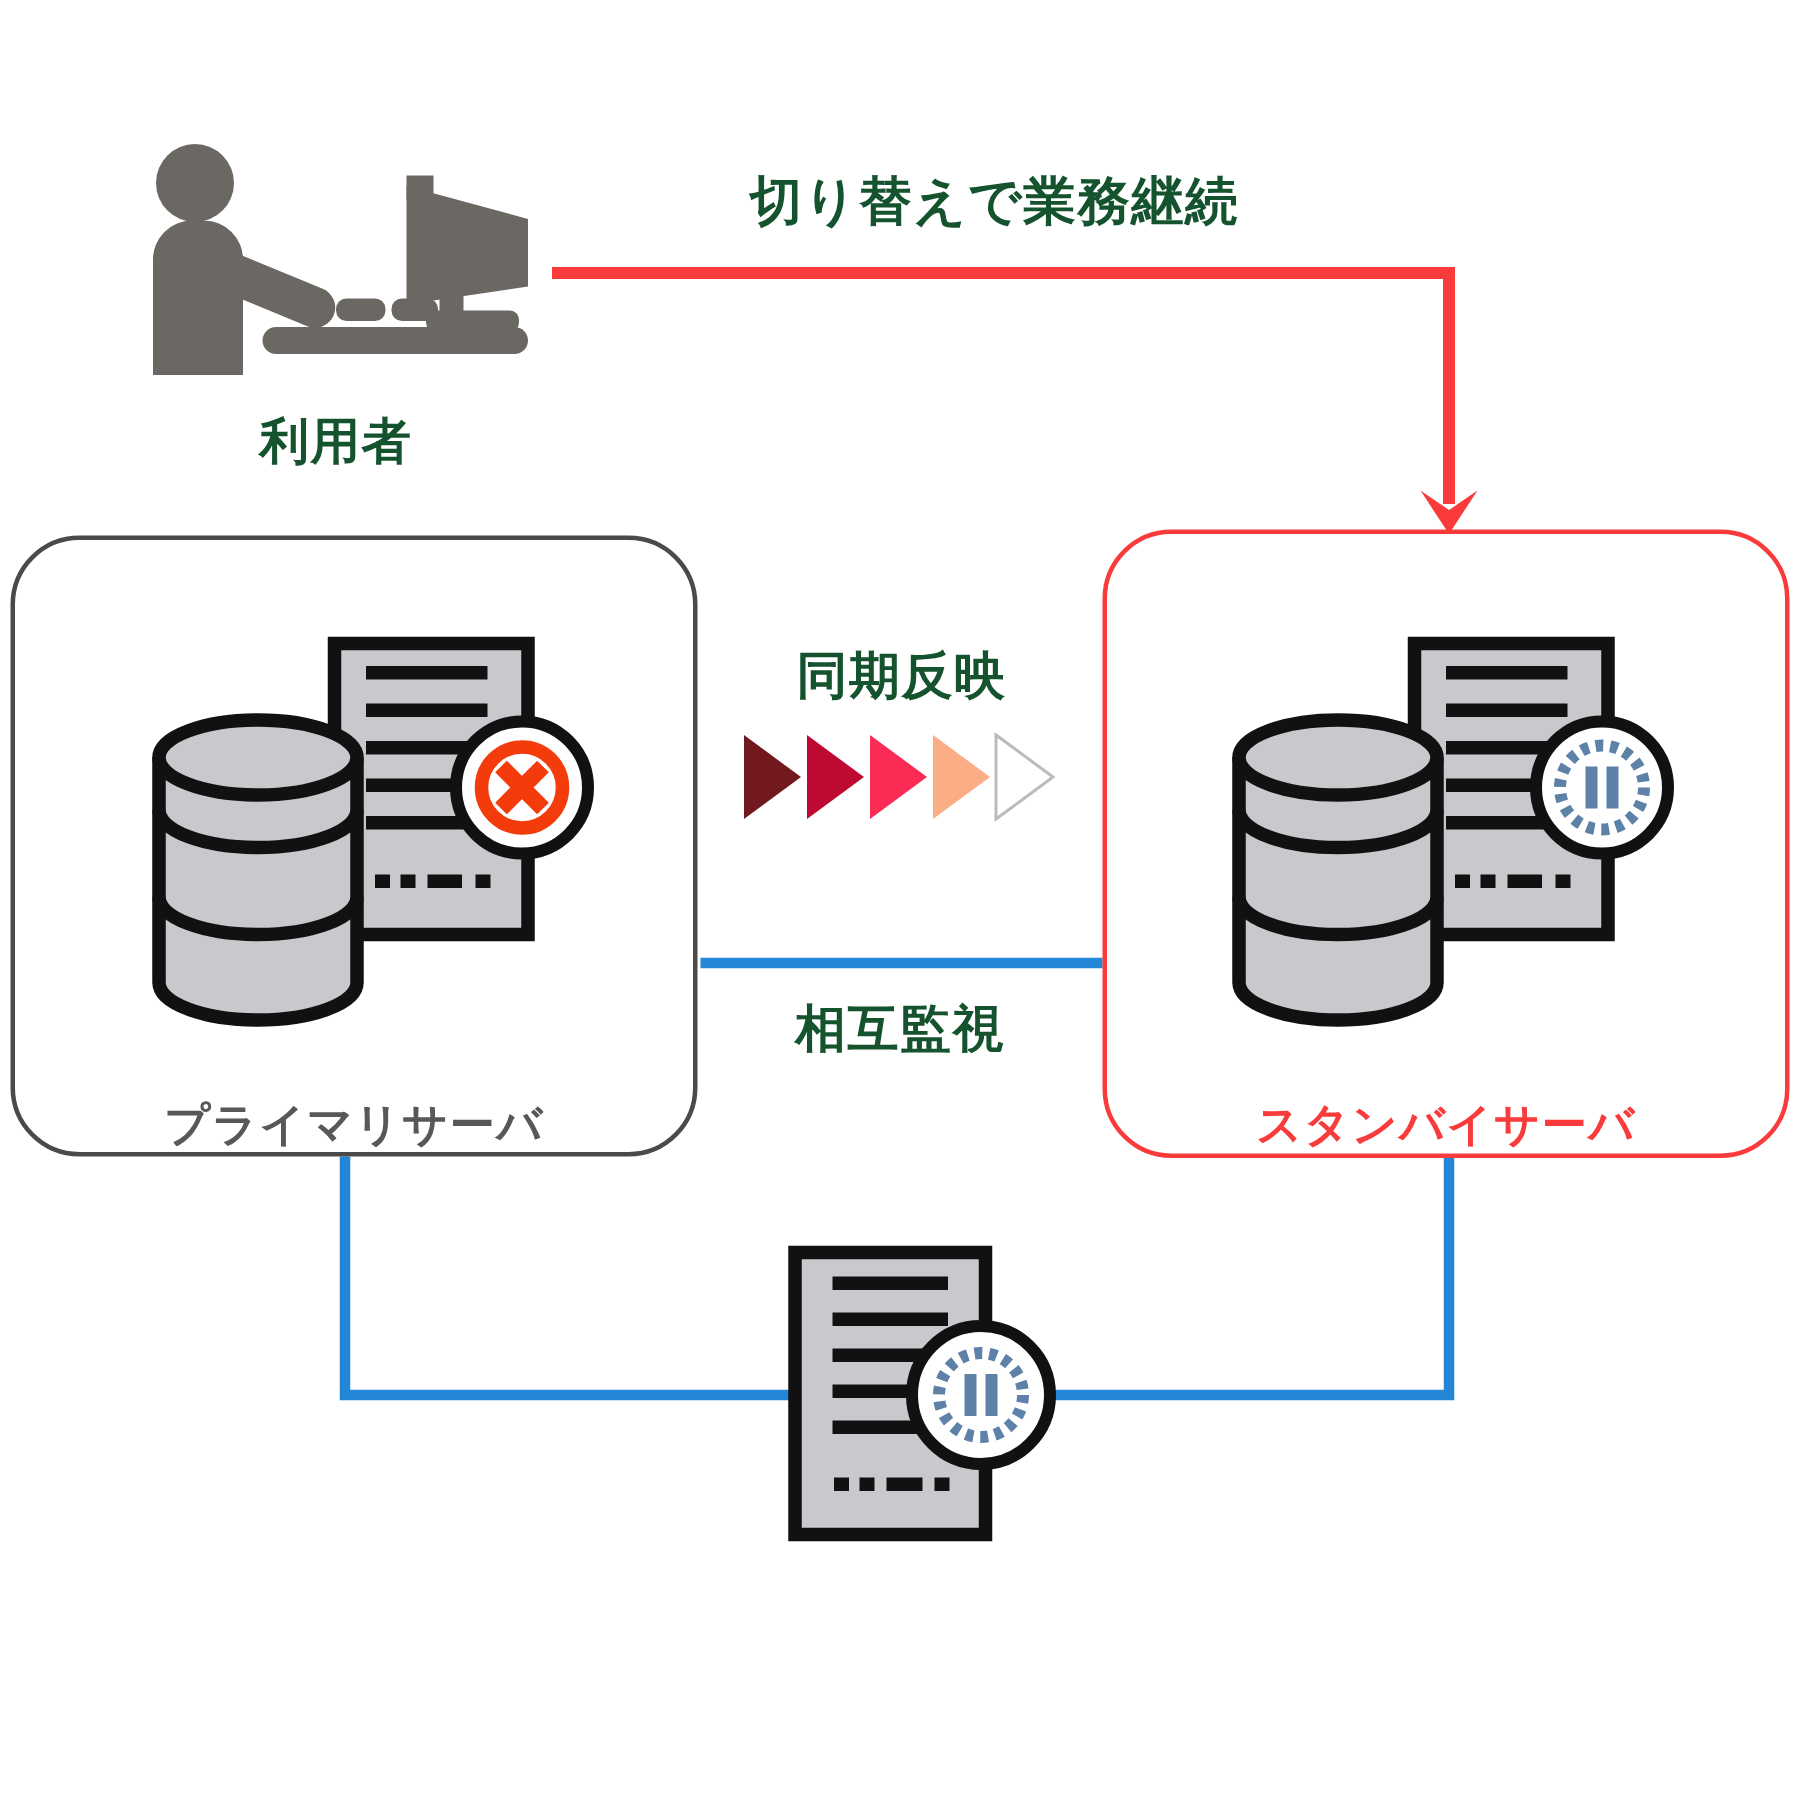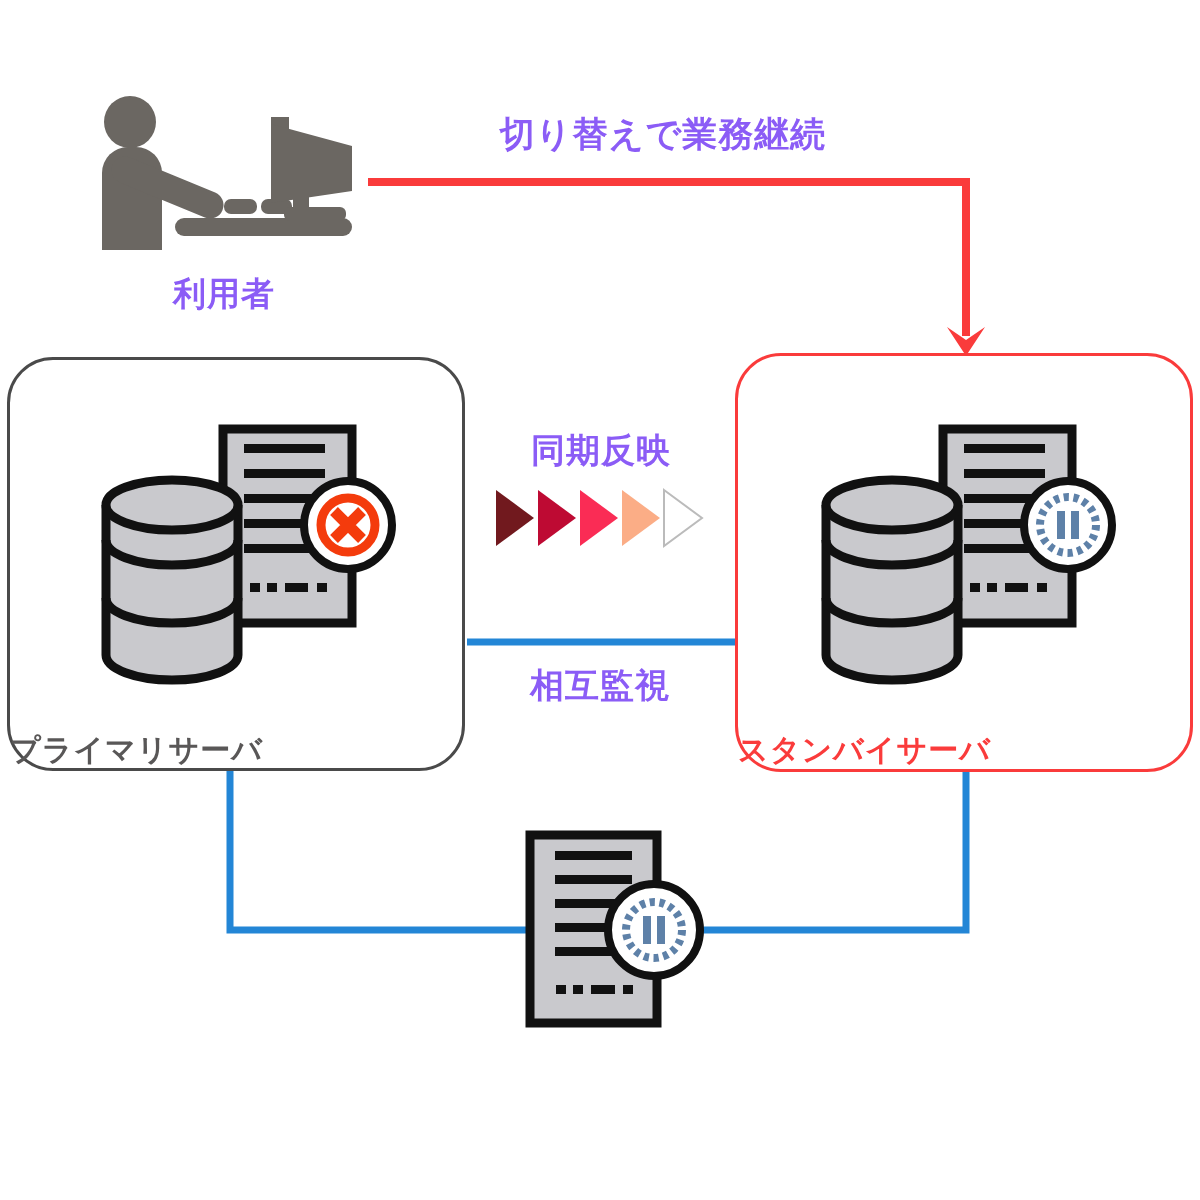--- a/index.html
+++ b/index.html
@@ -2,31 +2,31 @@
 <html><head>
 <meta charset="utf-8">
 <style>
   html,body{margin:0;padding:0;background:#fff;}
   .canvas{
     position:relative;width:1200px;height:1200px;background:#ffffff;overflow:hidden;
     font-family:"Liberation Sans","DejaVu Sans",sans-serif;
   }
   .layer{position:absolute;left:0;top:0;}
   .lbl{
-    position:absolute;font-weight:700;color:#8b5cf6;white-space:nowrap;
+    position:absolute;font-weight:700;color:#14532d;white-space:nowrap;
     transform:translateX(-50%);letter-spacing:1px;
   }
   .lbl-heading{font-size:35px;}
   .lbl-mid{font-size:34px;}
   .lbl-node{font-size:33px;}
   .node-box{position:absolute;box-sizing:border-box;border-radius:46px;background:transparent;}
   .node-box.primary{left:7px;top:357px;width:458px;height:414px;border:3px solid #4A4A4A;}
   .node-box.standby{left:735px;top:353px;width:458px;height:419px;border:3px solid #FA3B3B;}
   .box-label{
-    position:absolute;left:0;right:0;font-weight:700;
+    position:absolute;left:0;right:0;text-align:center;font-weight:700;
     font-size:30px;color:#595757;letter-spacing:1px;white-space:nowrap;
   }
   .node-box.primary .box-label{top:370px;}
   .node-box.standby .box-label{top:374px;color:#FA3B3B;}
   svg{display:block;}
 </style>
 </head>
 <body>
 
 <div class="canvas">

